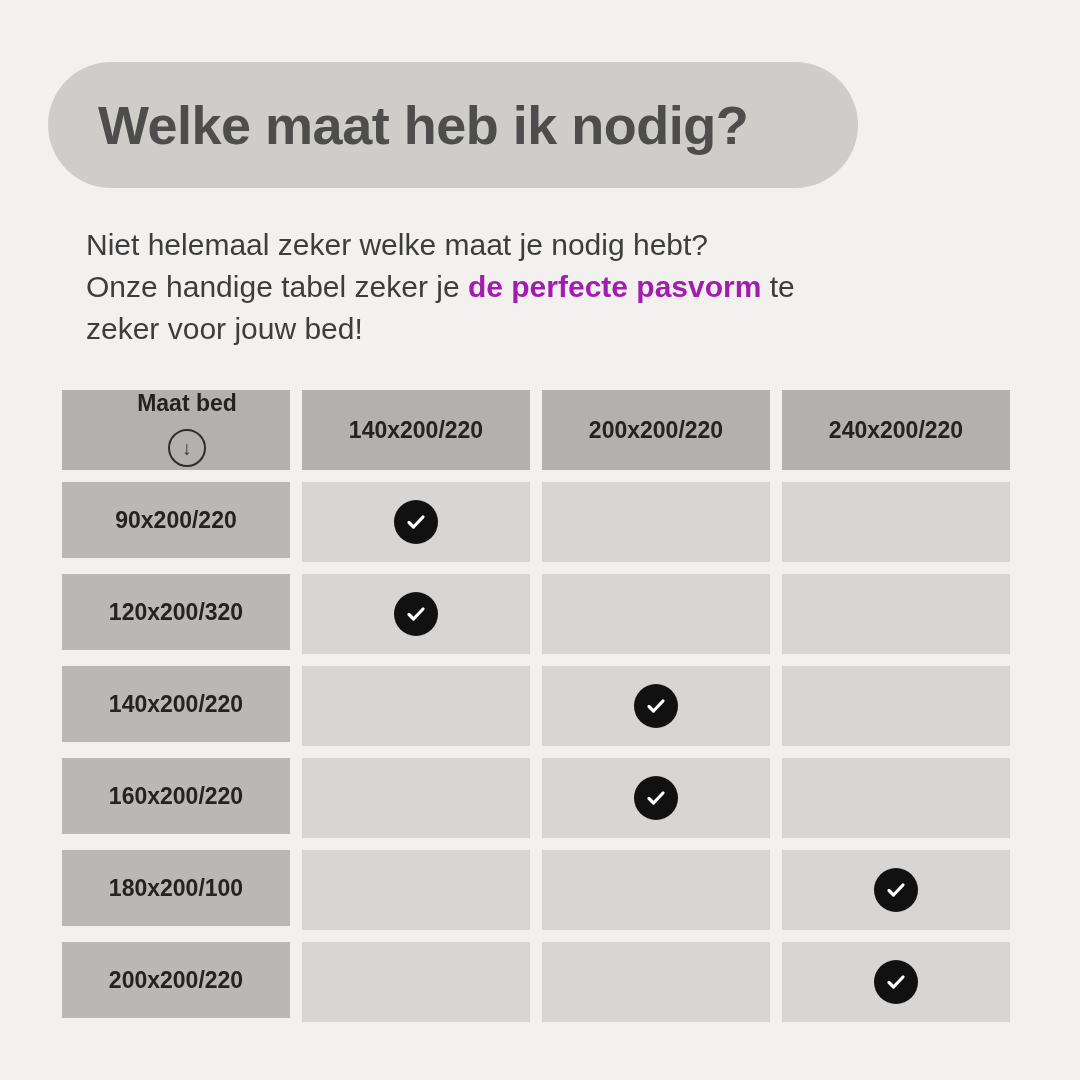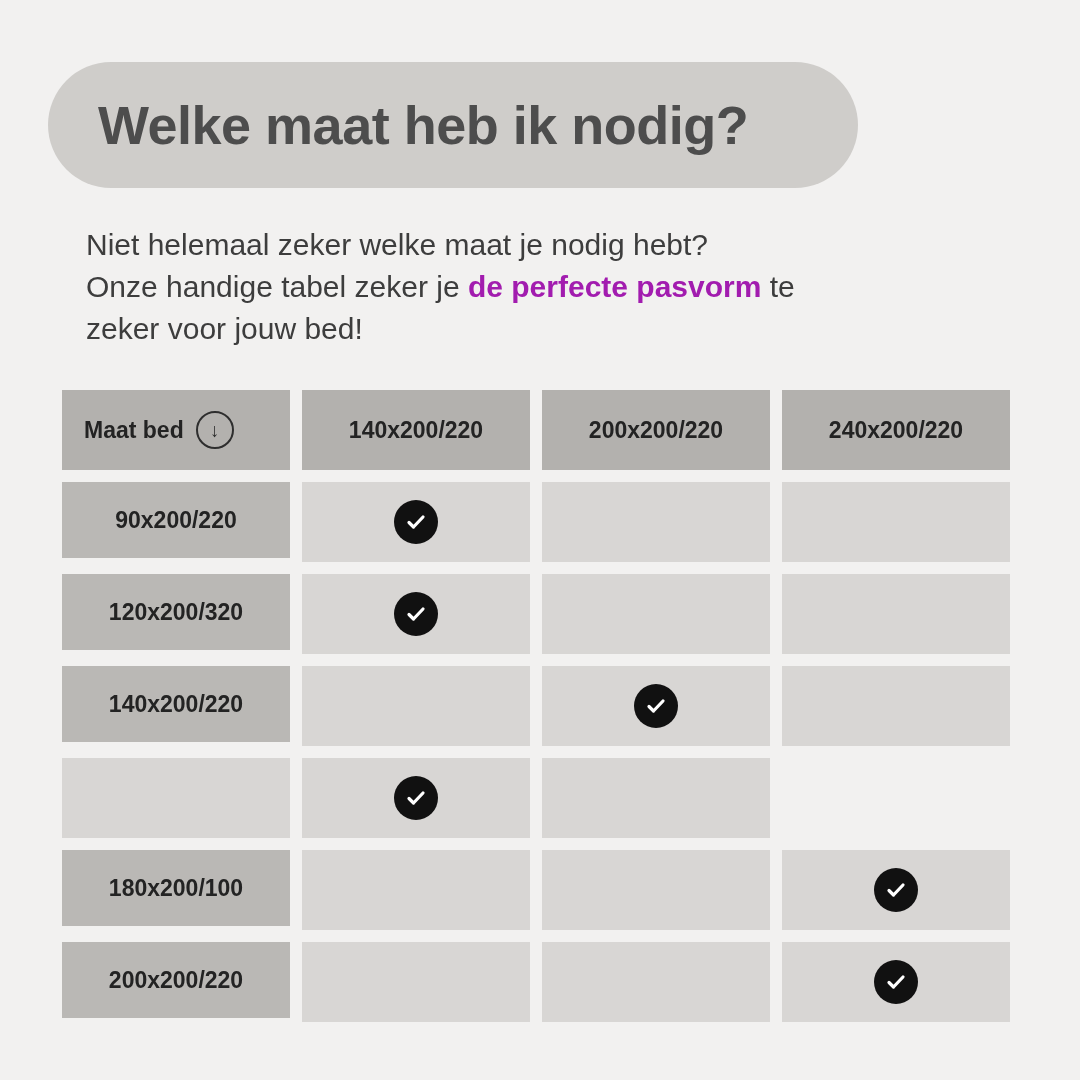--- a/index.html
+++ b/index.html
@@ -69,20 +69,21 @@
   .row {
     display: flex;
     gap: 12px;
     margin-bottom: 12px;
   }
   .cell {
     box-sizing: border-box;
     display: flex;
     align-items: center;
     justify-content: center;
+    flex-direction: column;
   }
 
   .head-label {
     width: 228px;
     height: 80px;
     background: #b3b1ae;
     justify-content: flex-start;
     padding-left: 22px;
     font-size: 23px;
     font-weight: bold;
@@ -236,20 +237,21 @@
       <div class="cell data-cell">
         <span class="check check-hidden">
             <svg width="24" height="24" viewBox="0 0 24 24">
               <path d="M5 12.5l4.5 4.5L19 7" fill="none" stroke="#ffffff" stroke-width="3.2" stroke-linecap="round" stroke-linejoin="round"></path>
             </svg>
           </span>
       </div>
     </div>
 
     <div class="row">
+      <div class="cell row-label">160x200/220</div>
       <div class="cell data-cell">
         <span class="check check-hidden">
             <svg width="24" height="24" viewBox="0 0 24 24">
               <path d="M5 12.5l4.5 4.5L19 7" fill="none" stroke="#ffffff" stroke-width="3.2" stroke-linecap="round" stroke-linejoin="round"></path>
             </svg>
           </span>
       </div>
       <div class="cell data-cell">
         <span class="check">
             <svg width="24" height="24" viewBox="0 0 24 24">

